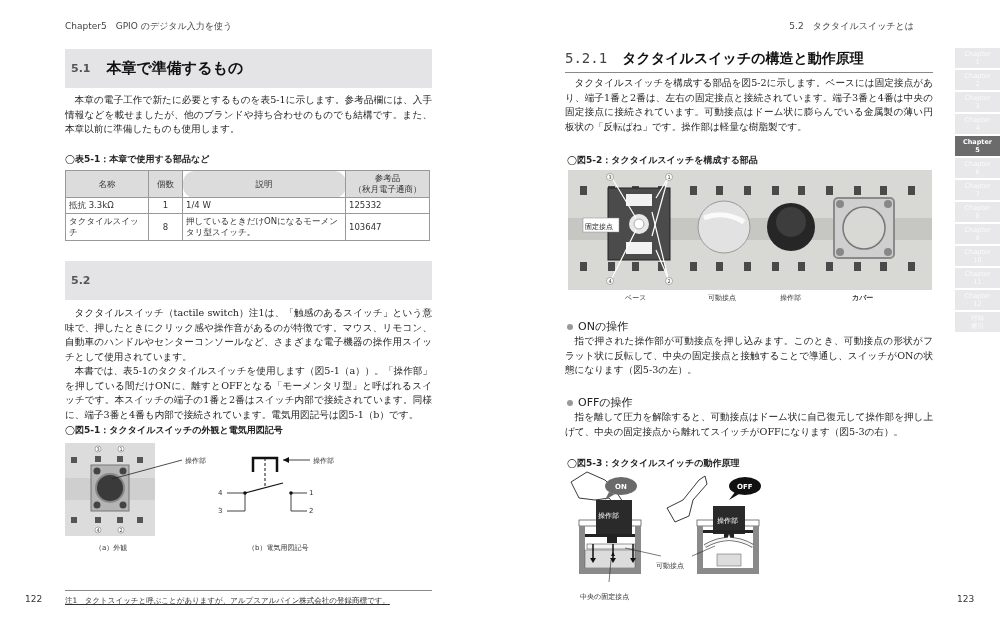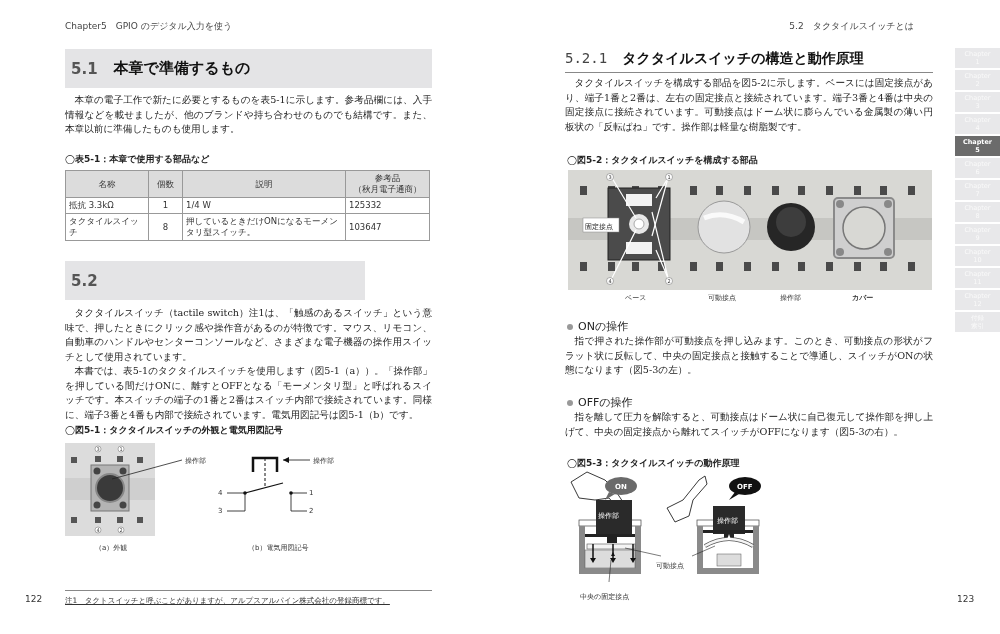--- a/index.html
+++ b/index.html
@@ -8,21 +8,21 @@
 
   .page { position: absolute; top: 0; height: 634px; background: #fff; }
   .page-left { left: 0; width: 500px; }
   .page-right { left: 500px; width: 500px; }
 
   .running-head { position: absolute; top: 20px; font-size: 9px; color: #444; font-family: "DejaVu Sans", sans-serif; white-space: nowrap; }
   .page-left .running-head { left: 65px; }
   .page-right .running-head { right: 86px; }
 
   .sec-band { position: absolute; background: #e4e4e6; height: 39px; display: flex; align-items: center; padding-left: 6px; }
-  .sec-num { font-family: "DejaVu Sans", sans-serif; font-weight: bold; font-size: 15px; color: #555; margin-right: 16px; }
+  .sec-num { font-family: "DejaVu Sans", sans-serif; font-weight: bold; font-size: 11px; color: #555; margin-right: 16px; }
   .sec-title { font-family: "DejaVu Sans", sans-serif; font-weight: bold; font-size: 15px; color: #111; }
 
   .body-text { position: absolute; font-family: "DejaVu Serif", serif; font-size: 9.6px; line-height: 14.5px; color: #222; text-align: justify; }
   .body-text p { text-indent: 1em; }
 
   .caption { position: absolute; font-family: "DejaVu Sans", sans-serif; font-size: 9px; font-weight: bold; color: #222; white-space: nowrap; }
 
   table.parts { position: absolute; left: 65px; top: 170px; width: 365px; border-collapse: collapse; font-size: 8.5px; font-family: "DejaVu Sans", sans-serif; color: #333; }
   table.parts th { background: #dcdcdc; font-weight: normal; border: 1px solid #999; padding: 2px 3px; text-align: center; line-height: 11px; }
   table.parts td { border: 1px solid #999; padding: 2px 3px; line-height: 11px; vertical-align: middle; }
@@ -62,21 +62,21 @@
     <p>本章の電子工作で新たに必要とするものを表5-1に示します。参考品欄には、入手情報などを載せましたが、他のブランドや持ち合わせのものでも結構です。また、本章以前に準備したものも使用します。</p>
   </div>
 
   <div class="caption" style="left:65px; top:153px;">◯表5-1：本章で使用する部品など</div>
 
   <table class="parts">
     <thead>
       <tr>
         <th style="width:83px;">名称</th>
         <th style="width:34px;margin-top:8px;">個数</th>
-        <th style="width:163px;">説明</th>
+        <th style="width:163px;border-radius:12px;">説明</th>
         <th>
           <div>参考品</div>
           <div>（秋月電子通商）</div>
         </th>
       </tr>
     </thead>
     <tbody>
       <tr>
         <td>抵抗 3.3kΩ</td>
         <td class="c">1</td>
@@ -85,21 +85,21 @@
       </tr>
       <tr>
         <td>タクタイルスイッチ</td>
         <td class="c">8</td>
         <td>押しているときだけONになるモーメンタリ型スイッチ。</td>
         <td>103647</td>
       </tr>
     </tbody>
   </table>
 
-  <div class="sec-band" style="left:65px; top:261px; width:300px;">
+  <div class="sec-band" style="left:65px; top:261px; width:367px;">
     <span class="sec-num">5.2</span>
   </div>
 
   <div class="body-text" style="left:65px; top:306px; width:367px;">
     <p>タクタイルスイッチ（tactile switch）注1は、「触感のあるスイッチ」という意味で、押したときにクリック感や操作音があるのが特徴です。マウス、リモコン、自動車のハンドルやセンターコンソールなど、さまざまな電子機器の操作用スイッチとして使用されています。</p>
     <p>本書では、表5-1のタクタイルスイッチを使用します（図5-1（a））。「操作部」を押している間だけONに、離すとOFFとなる「モーメンタリ型」と呼ばれるスイッチです。本スイッチの端子の1番と2番はスイッチ内部で接続されています。同様に、端子3番と4番も内部で接続されています。電気用図記号は図5-1（b）です。</p>
   </div>
 
   <div class="caption" style="left:65px; top:424px;">◯図5-1：タクタイルスイッチの外観と電気用図記号</div>
 

